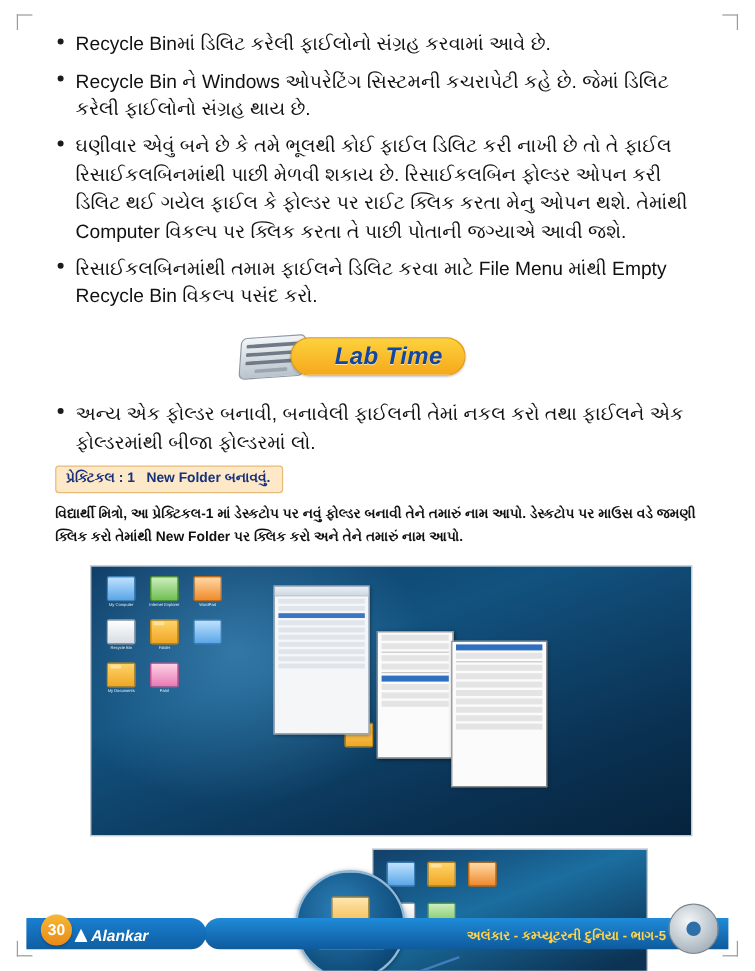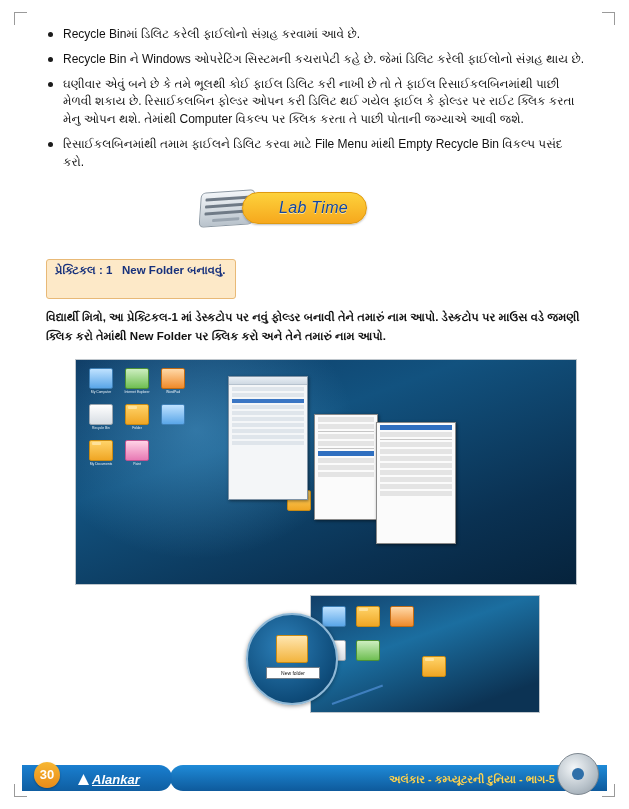--- a/index.html
+++ b/index.html
@@ -41,21 +41,21 @@
 
   ul.bullets {
     list-style: none;
     margin: 0;
     padding: 0;
   }
   ul.bullets li {
     position: relative;
     padding-left: 17px;
     margin-bottom: 7px;
-    font-size: 12px;
+    font-size: 16px;
     line-height: 1.48;
     color: #111111;
     text-align: left;
   }
   ul.bullets li::before {
     content: "";
     position: absolute;
     left: 2px;
     top: 6px;
     width: 5px;
@@ -84,22 +84,22 @@
     display: flex;
     align-items: center;
     height: 30px;
     padding: 0 18px 0 36px;
     background: linear-gradient(#fdd23c, #f6a81d);
     border: 1px solid #e09a10;
     border-radius: 16px;
     box-shadow: 0 1px 2px rgba(0,0,0,.25);
   }
   .labtime-badge span {
-    font-size: 16px;
-    font-weight: normal;
+    font-size: 20px;
+    font-weight: bold;
     font-style: italic;
     color: #1246a0;
     letter-spacing: .3px;
     text-shadow: 0 1px 0 #ffe8a0;
   }
   .kbd-icon {
     position: absolute;
     left: -42px;
     top: -2px;
     width: 52px;
@@ -124,26 +124,25 @@
   .labtime-rule {
     position: absolute;
     left: 0; right: 0; top: 15px;
     height: 2px;
     background: linear-gradient(90deg, rgba(255,255,255,0) 0%, #f6a81d 12%, #f6a81d 88%, rgba(255,255,255,0) 100%);
     opacity: .0;
   }
 
   
   .practical {
-    margin-top: 14px;
     display: inline-block;
     background: #fde9c8;
     border: 1px solid #e8b977;
     border-radius: 3px;
-    padding: 4px 10px 21px 8px;
+    padding: 4px 10px 5px 8px;
     font-size: 11.5px;
     font-weight: bold;
     color: #17317c;
   }
   .practical .num { color: #17317c; }
   .practical .en { color: #17317c; }
 
   .para {
     margin-top: 9px;
     font-size: 11.5px;
@@ -306,26 +305,25 @@
     background: linear-gradient(#f7b733, #e98b18);
     color: #ffffff;
     font-size: 13px;
     font-weight: bold;
     text-align: center;
     line-height: 26px;
     box-shadow: 0 1px 2px rgba(0,0,0,.3);
   }
   .brand {
     position: absolute;
-    left: 56px; bottom: 4px;
+    left: 40px; bottom: 4px;
     color: #ffffff;
     font-size: 13px;
     font-weight: bold;
     font-style: italic;
-    text-decoration: underline;
   }
   .brand .mark {
     display: inline-block;
     width: 11px; height: 11px;
     margin-right: 3px;
     background: #ffffff;
     clip-path: polygon(50% 0%, 100% 100%, 0% 100%);
     vertical-align: -1px;
   }
   .footer-right {
@@ -388,20 +386,21 @@
             <i></i>
             <i></i>
         </div>
         <div class="labtime-badge">
           <span>Lab Time</span>
         </div>
       </div>
     </div>
 
     <ul class="bullets">
+      <li>અન્ય એક ફોલ્ડર બનાવી, બનાવેલી ફાઈલની તેમાં નકલ કરો તથા ફાઈલને એક ફોલ્ડરમાંથી બીજા ફોલ્ડરમાં લો.</li>
     </ul>
 
     <div class="practical">
       <span class="num">પ્રેક્ટિકલ : 1</span>
       &nbsp;&nbsp;<span class="en">New Folder બનાવવું.</span>
     </div>
 
     <div class="para">વિદ્યાર્થી મિત્રો, આ પ્રેક્ટિકલ-1 માં ડેસ્કટોપ પર નવું ફોલ્ડર બનાવી તેને તમારું નામ આપો. ડેસ્કટોપ પર માઉસ વડે જમણી ક્લિક કરો તેમાંથી New Folder પર ક્લિક કરો અને તેને તમારું નામ  આપો.</div>
 
     

